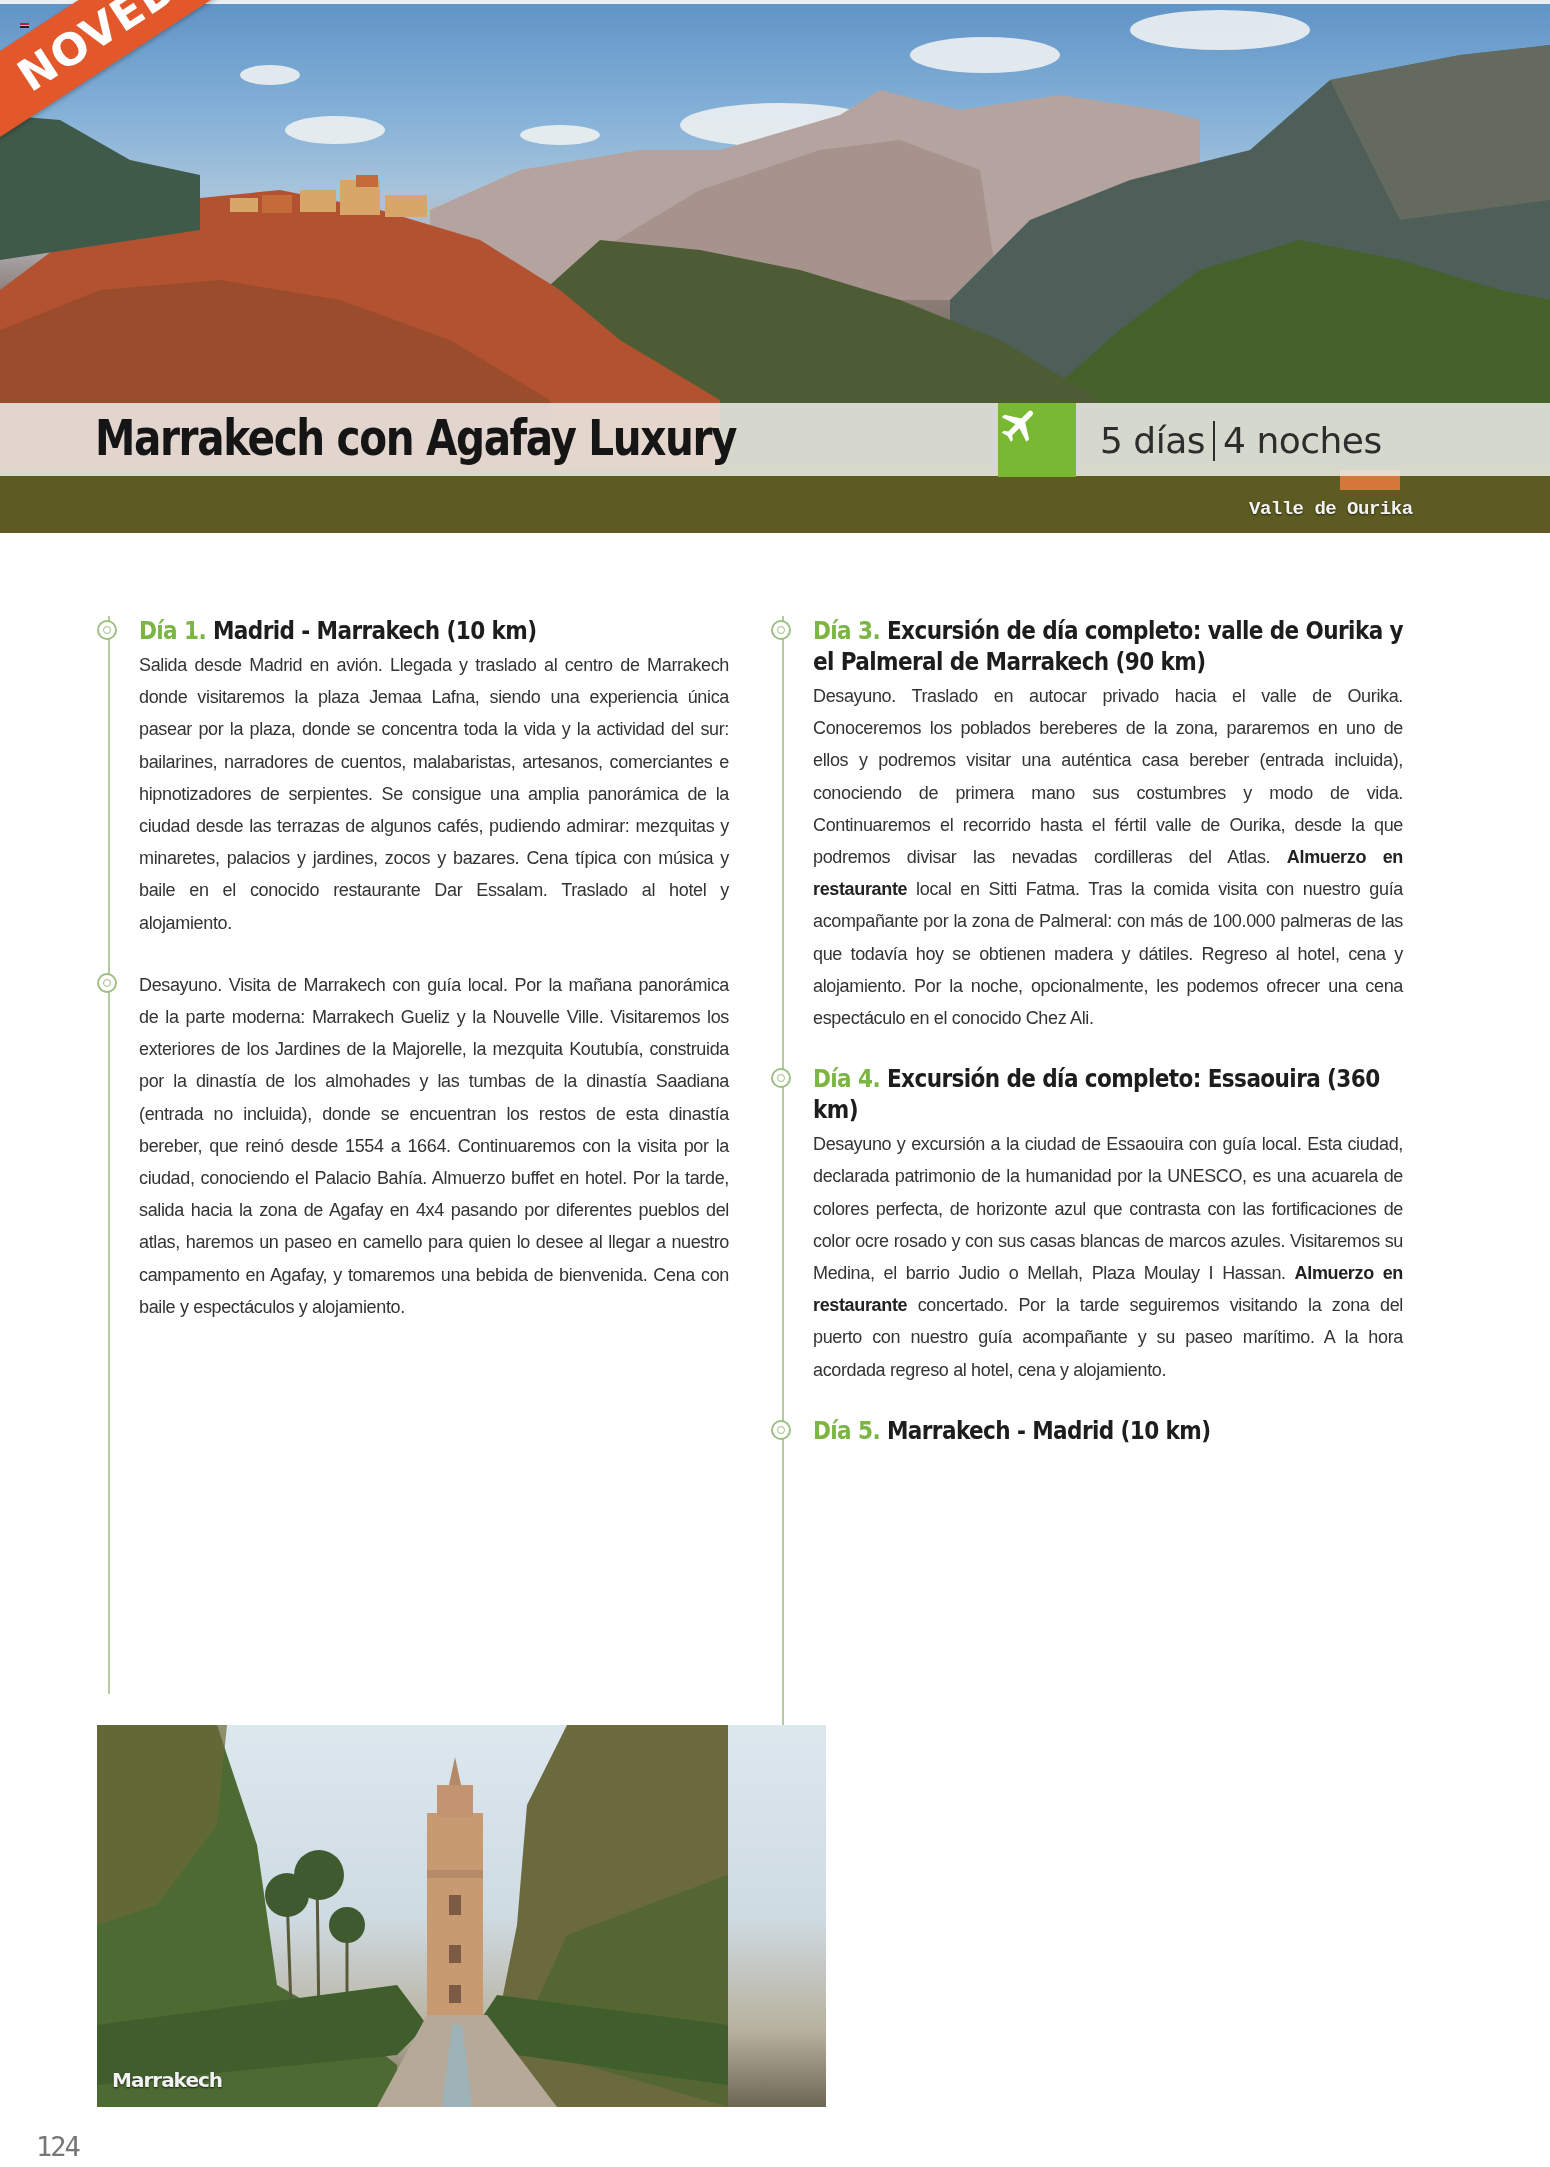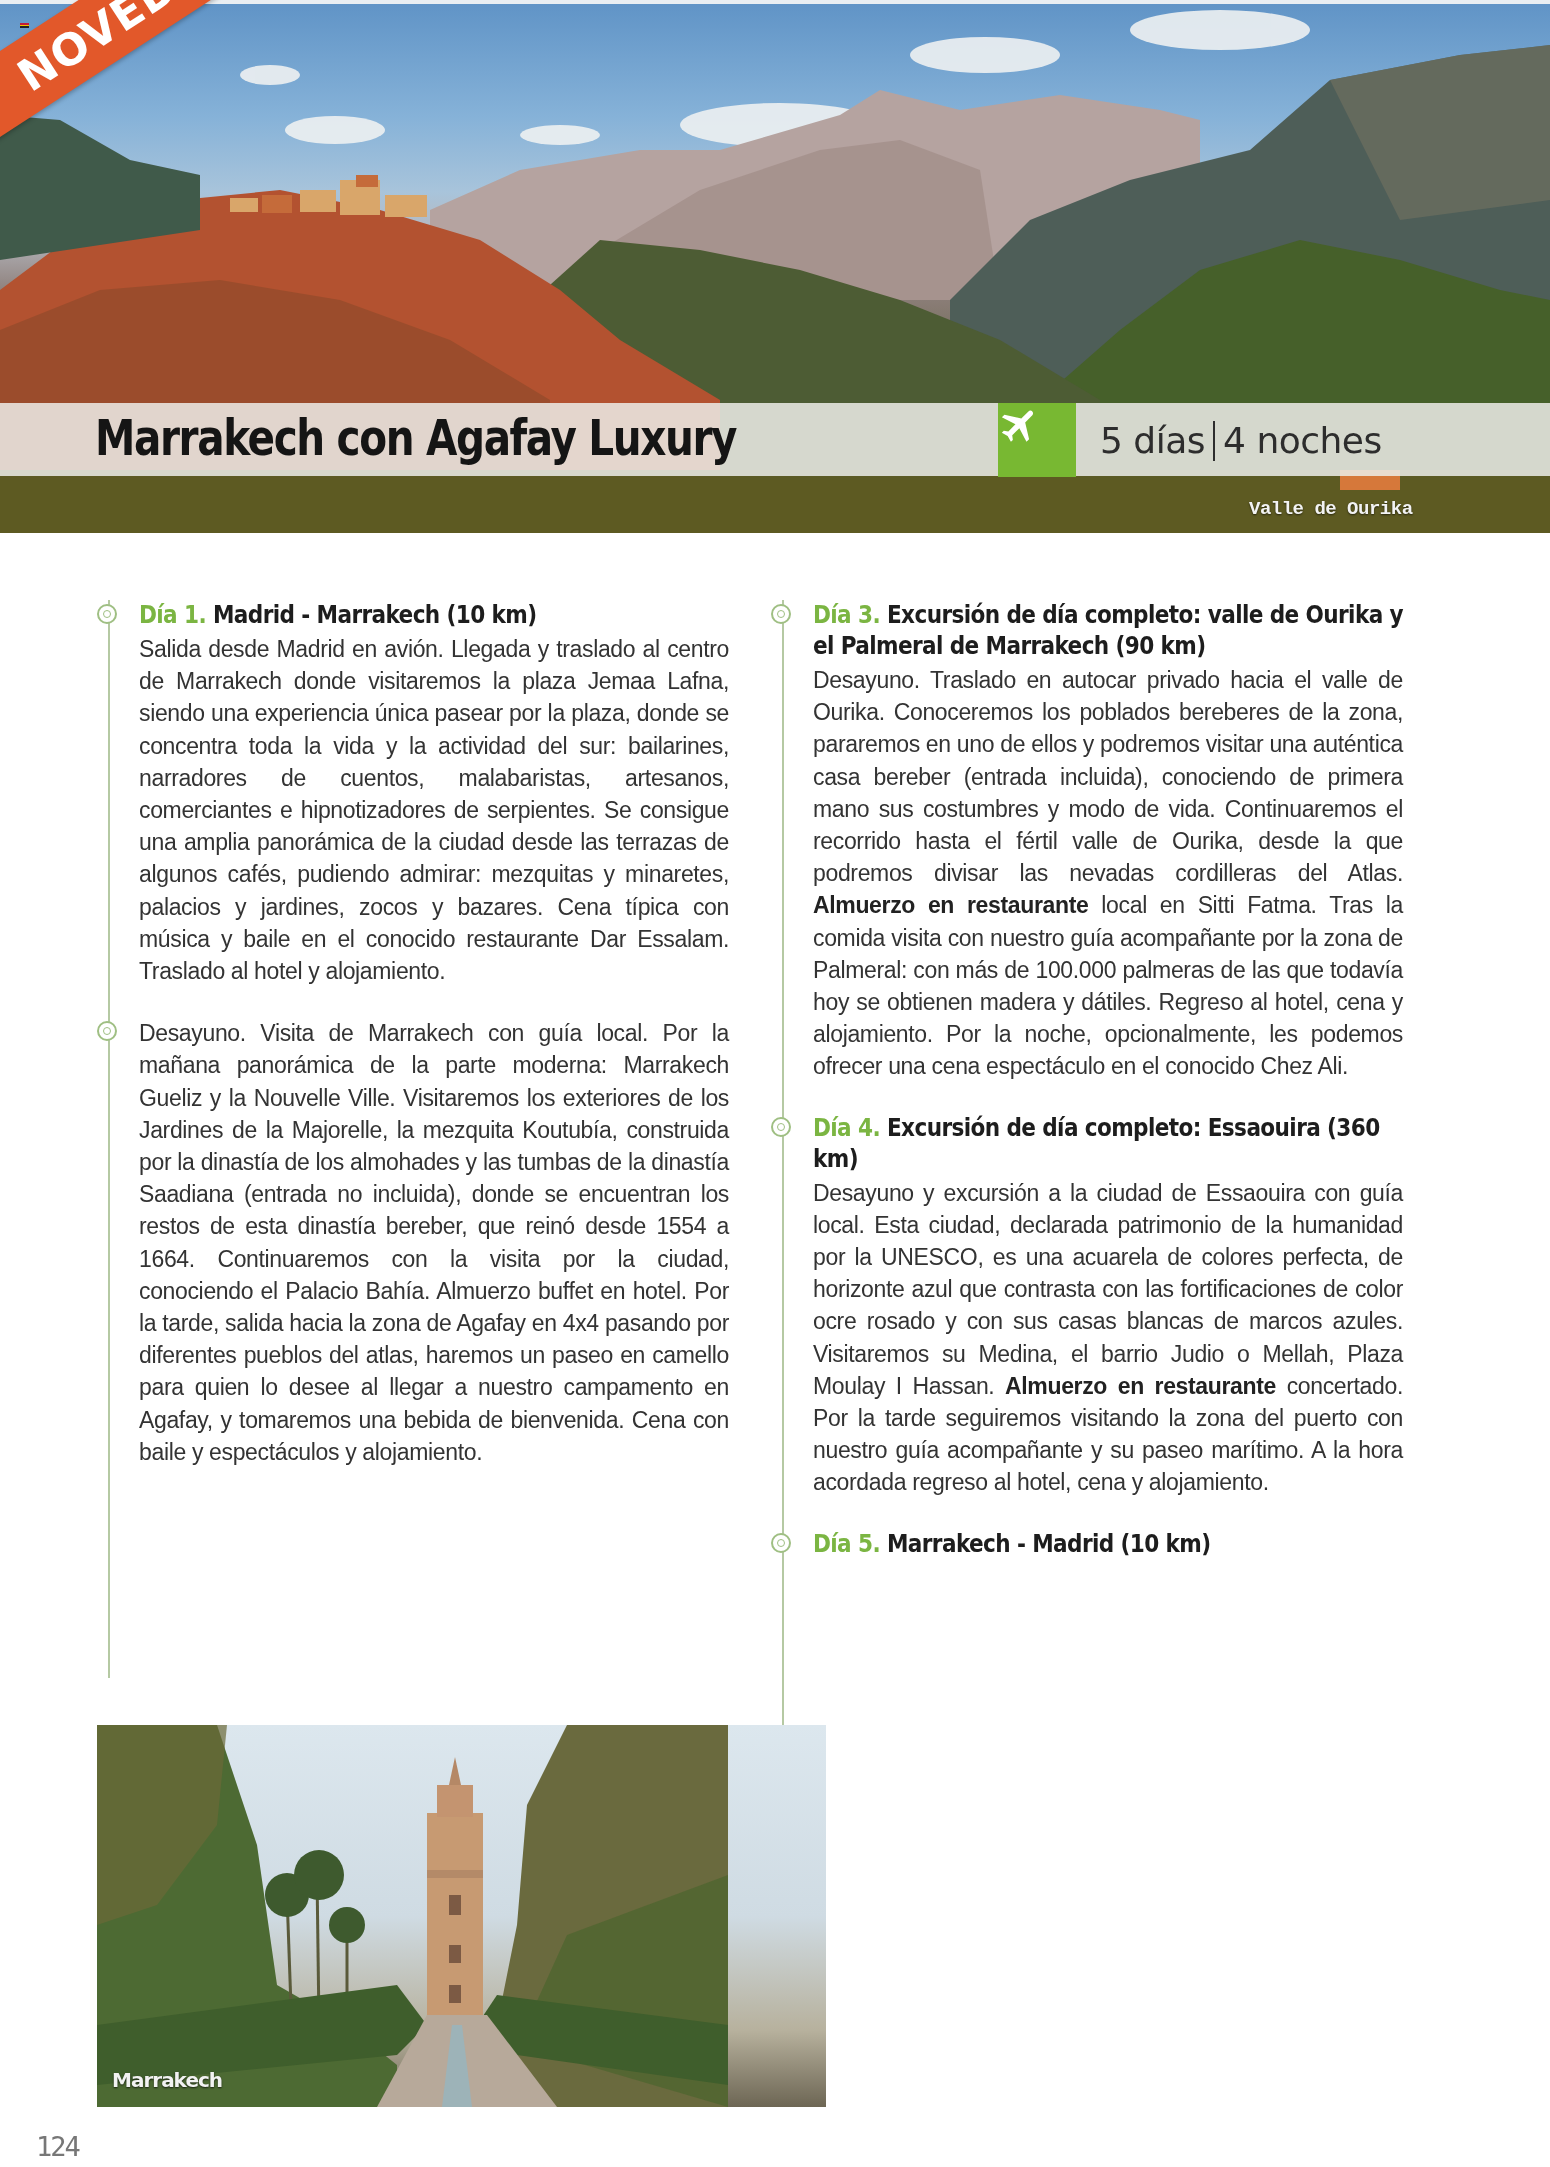--- a/index.html
+++ b/index.html
@@ -45,37 +45,37 @@
   .duration {
     position: absolute; left: 1100px; top: 420px; font-family: "DejaVu Sans", sans-serif;
     font-size: 36px; color: #2d2d2d; white-space: nowrap; letter-spacing: -0.5px;
   }
   .duration .sep { display:inline-block; width:2px; height:40px; background:#2d2d2d; vertical-align:-8px; margin:0 8px; }
   .hero-caption {
     position: absolute; left: 1249px; top: 498px; color: #f3f3f3; font-size: 19px; font-weight: bold;
     font-family: Liberation Mono, monospace; text-shadow: 0 1px 2px rgba(0,0,0,.6); letter-spacing: -0.5px;
   }
   
-  .col { position: absolute; }
+  .col { position: absolute; margin-top: 16px; }
   .col-left { left: 97px; top: 600px; width: 632px; }
   .col-right { left: 771px; top: 600px; width: 632px; }
   .day { position: relative; padding-left: 42px; }
   .day-line { position:absolute; left: 11px; width: 2px; background: #b5c9a3; }
   .marker {
     position: absolute; left: 0; top: 4px; width: 20px; height: 20px; border-radius: 50%;
     border: 2px solid #9fbf83; background: #fff; box-sizing: border-box;
   }
   .marker::after { content:""; position:absolute; left:4px; top:4px; width:8px; height:8px; border-radius:50%; border:1.5px solid #9fbf83; box-sizing:border-box; }
   .day-title {
     font-family: "DejaVu Sans Condensed", "DejaVu Sans", sans-serif; font-weight: bold;
     font-size: 24px; line-height: 31px; color: #1d1d1d; letter-spacing: -0.6px;
   }
   .day-num { color: #7bb542; }
   .day-text {
-    font-size: 23px; line-height: 32.2px; color: #333; text-align: justify; margin-top: 2px;
+    font-size: 18px; line-height: 32.2px; color: #333; text-align: justify; margin-top: 2px;
     letter-spacing: -0.35px;
   }
   .day-text b { font-weight: bold; color: #222; }
   
   .photo {
     position: absolute; left: 97px; top: 1725px; width: 729px; height: 382px; overflow: hidden;
     background: linear-gradient(180deg, #dce7ee 0%, #cfdbe3 50%, #b7b19d 80%, #6d6654 100%);
   }
   .photo svg { position:absolute; left:0; top:0; }
   .photo-caption {

